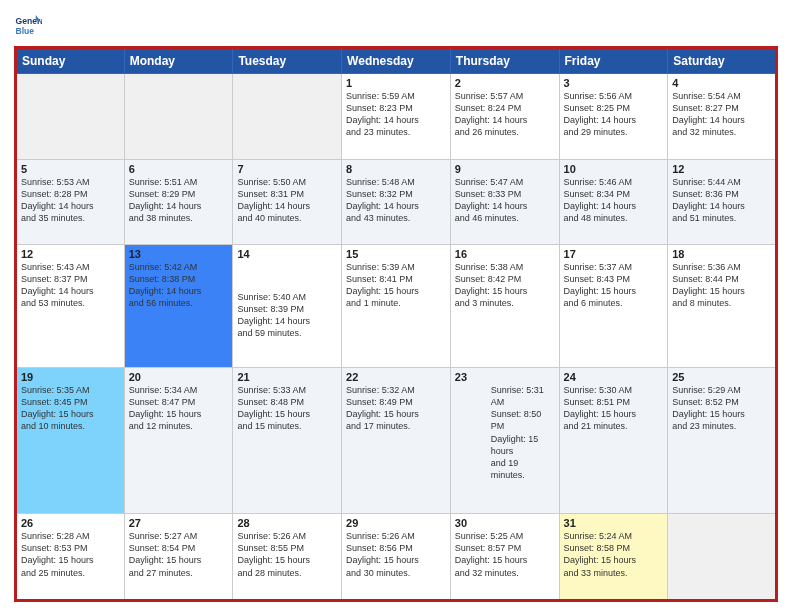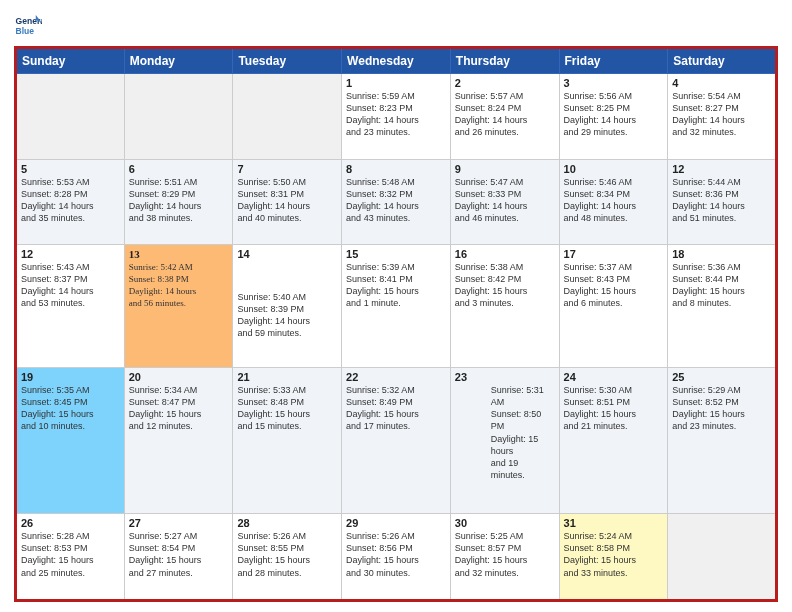--- a/index.html
+++ b/index.html
@@ -225,21 +225,21 @@
           </td>
         </tr>
         <tr>
           <td style="background: rgb(255, 255, 255);">
             <span class="day-num">12</span>
             <div class="day-info" style="white-space: pre-line;">Sunrise: 5:43 AM
 Sunset: 8:37 PM
 Daylight: 14 hours
 and 53 minutes.</div>
           </td>
-          <td style="background: #fdba74; font-family: Liberation Serif, serif;">
+          <td style="background: #3b82f6;">
             <span class="day-num">13</span>
             <div class="day-info" style="white-space: pre-line;">Sunrise: 5:42 AM
 Sunset: 8:38 PM
 Daylight: 14 hours
 and 56 minutes.</div>
           </td>
           <td style="background: rgb(255, 255, 255);">
             <span class="day-num">14</span>
             <div class="day-info" style="white-space: pre-line; margin-top: 31px;">Sunrise: 5:40 AM
 Sunset: 8:39 PM

